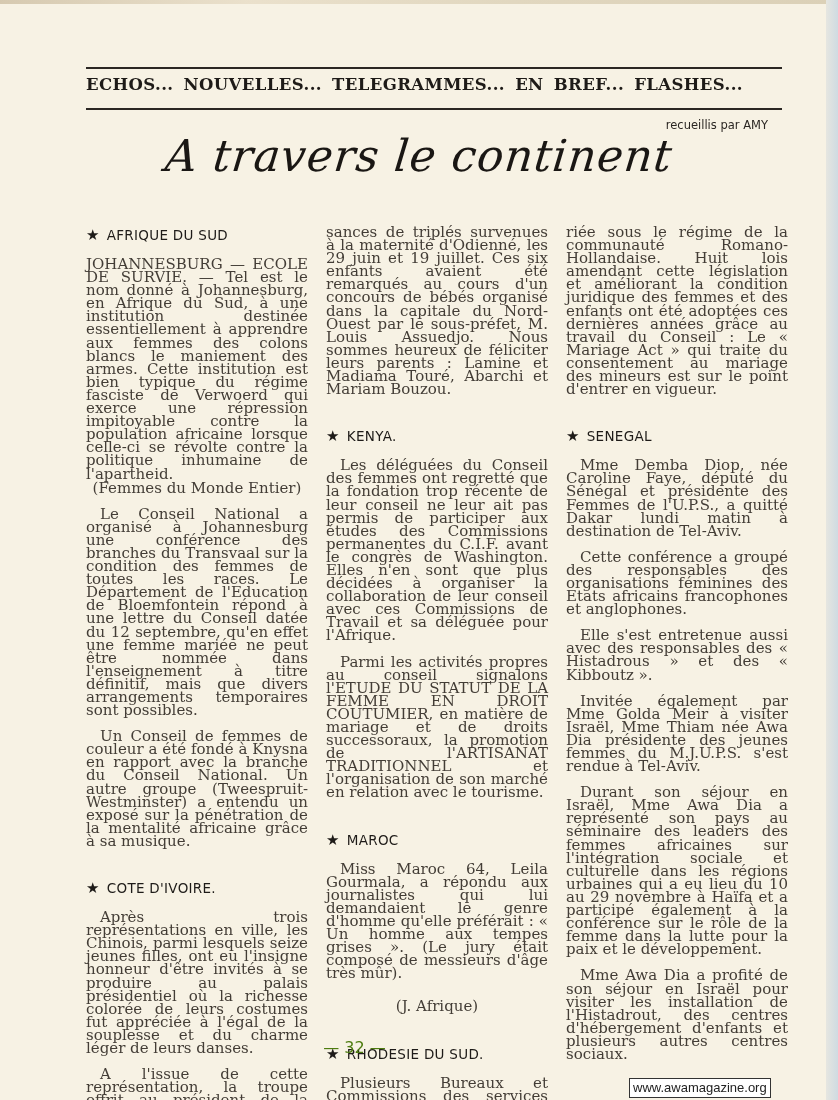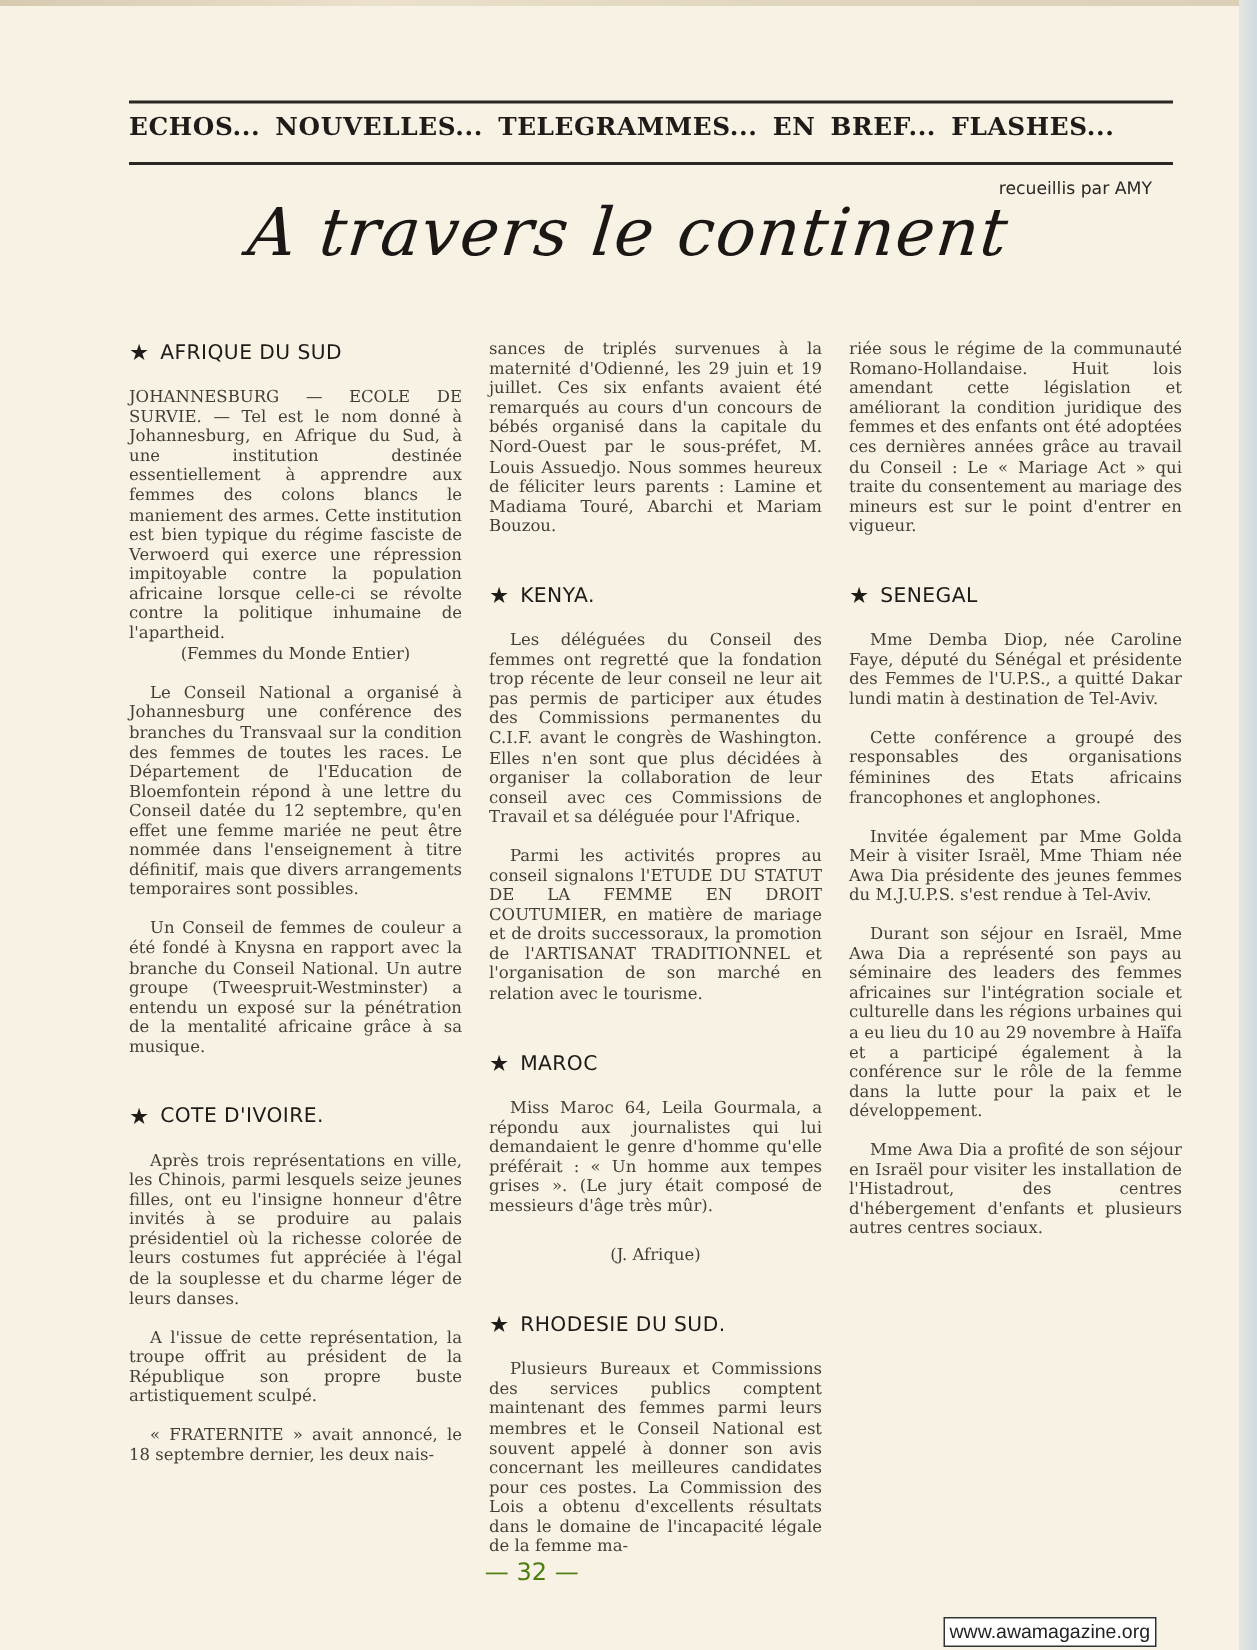--- a/index.html
+++ b/index.html
@@ -41,21 +41,21 @@
     .col.c1 { left: 86px; }
     .col.c2 { left: 326px; }
     .col.c3 { left: 566px; }
     .section-head {
       font-family: "DejaVu Sans", sans-serif; font-size: 13.5px;
       color: #1e1b18; margin: 0 0 14px 0; letter-spacing: 0.3px;
       display: flex; align-items: center;
     }
     .star { font-size: 15px; margin-right: 7px; color: #1e1b18; }
     p {
-      margin: 0 0 13px 0; font-size: 11px; line-height: 13.1px;
+      margin: 0 0 13px 0; font-size: 15px; line-height: 13.1px;
       text-align: justify; hyphens: manual; color: #433d36;
     }
     p.indent { text-indent: 14px; }
     p.source { text-align: center; margin-top: -12px; }
     .gap { height: 18px; }
     .pagenum {
       position: absolute; top: 1038px; left: 0; width: 709px; text-align: center;
       font-family: "DejaVu Sans", sans-serif; font-size: 16px; color: #4d7c0f;
     }
     .watermark {
@@ -133,19 +133,20 @@
   <p>riée sous le régime de la communauté Romano-Hollandaise. Huit lois amendant cette législation et améliorant la condition juridique des femmes et des enfants ont été adoptées ces dernières années grâce au travail du Conseil : Le « Mariage Act » qui traite du consentement au mariage des mineurs est sur le point d'entrer en vigueur.</p>
 
   <div class="gap"></div>
 
   <div class="section-head">
     <span class="star">★</span>
     <span>SENEGAL</span>
   </div>
   <p class="indent">Mme Demba Diop, née Caroline Faye, député du Sénégal et présidente des Femmes de l'U.P.S., a quitté Dakar lundi matin à destination de Tel-Aviv.</p>
   <p class="indent">Cette conférence a groupé des responsables des organisations féminines des Etats africains francophones et anglophones.</p>
+  <p class="indent">Elle s'est entretenue aussi avec des responsables des « Histadrous » et des « Kibboutz ».</p>
   <p class="indent">Invitée également par Mme Golda Meir à visiter Israël, Mme Thiam née Awa Dia présidente des jeunes femmes du M.J.U.P.S. s'est rendue à Tel-Aviv.</p>
   <p class="indent">Durant son séjour en Israël, Mme Awa Dia a représenté son pays au séminaire des leaders des femmes africaines sur l'intégration sociale et culturelle dans les régions urbaines qui a eu lieu du 10 au 29 novembre à Haïfa et a participé également à la conférence sur le rôle de la femme dans la lutte pour la paix et le développement.</p>
   <p class="indent">Mme Awa Dia a profité de son séjour en Israël pour visiter les installation de l'Histadrout, des centres d'hébergement d'enfants et plusieurs autres centres sociaux.</p>
 </div>
 
 <div class="pagenum">— 32 —</div>
 <div class="watermark">www.awamagazine.org</div>
 
 </body></html>

